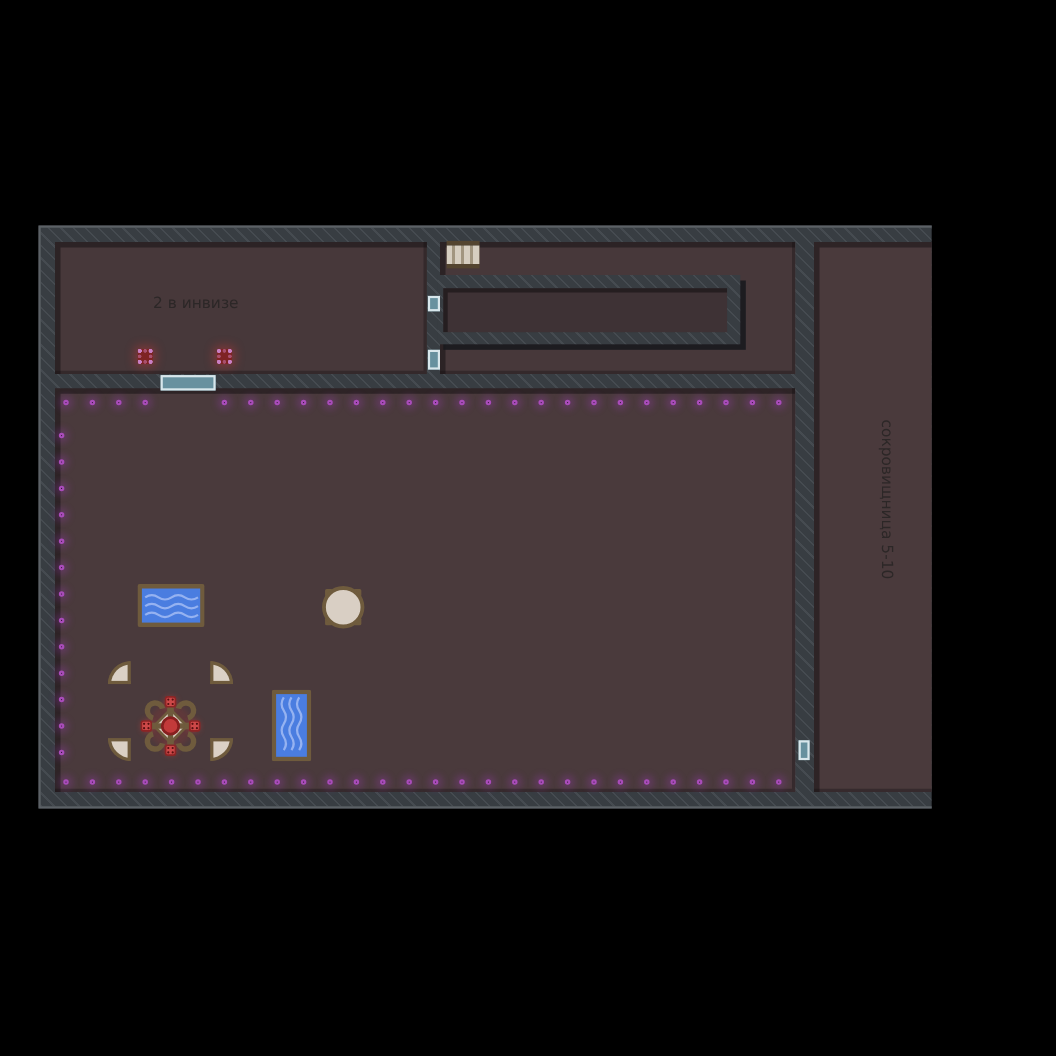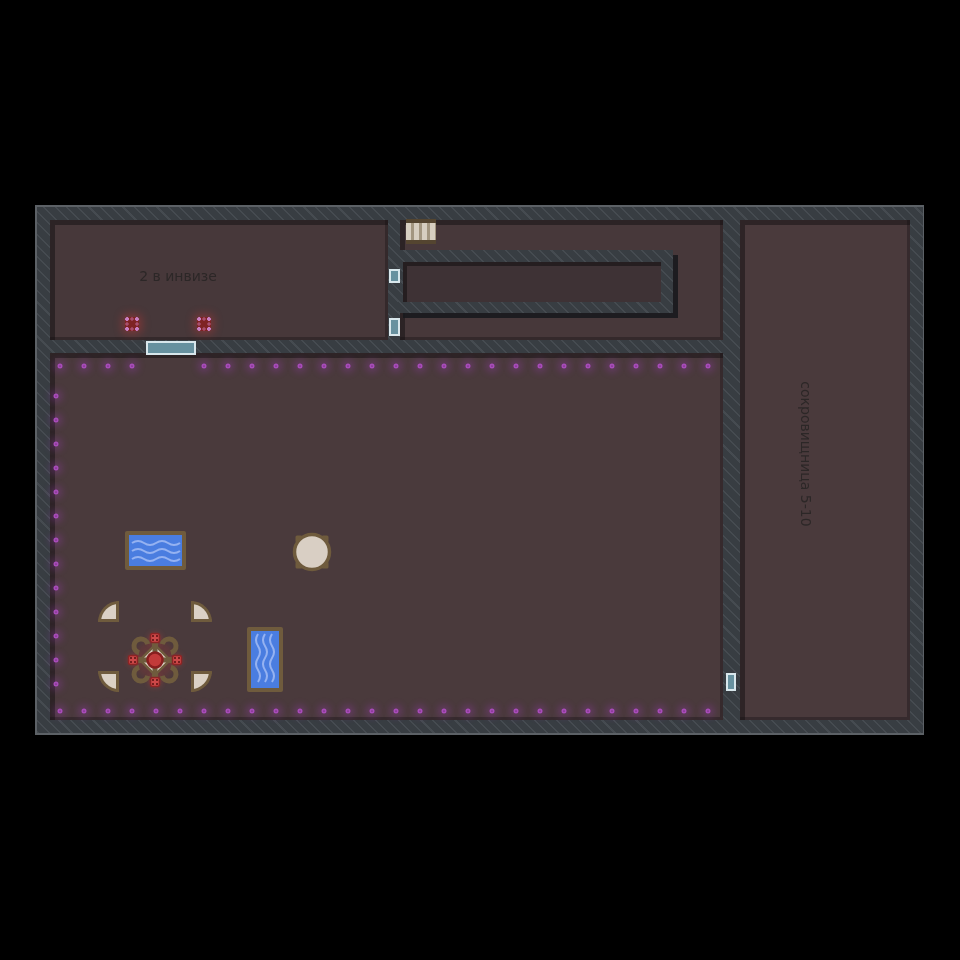--- a/index.html
+++ b/index.html
@@ -1,16 +1,16 @@
 <!DOCTYPE html>
 <html style="--c-background: #000000; --c-wall: #383d42; --c-wall-stripe: #4a5056; --c-floor: #47383a; --c-chamber-floor: #3e3235; --c-door-fill: #67919f; --c-door-border: #d8e7ec; --c-magic-dot: #a94cba; --c-red-marker: #7e2323; --c-water: #4a7de0; --c-wood: #6f5b3d; --c-parchment: #dbd1c5; --c-red-glow: #d23030;"><head>
 <meta charset="utf-8">
 <style>
   html,body{margin:0;padding:0;background:#000;}
-  #stage{position:relative;width:924px;height:960px;background:#000;overflow:hidden;
+  #stage{position:relative;width:847px;height:960px;background:#000;overflow:hidden;
          font-family:"DejaVu Sans",sans-serif;}
   #stage *{box-sizing:border-box;}
 
   
   .map-frame{position:absolute;left:35px;top:205px;width:890px;height:530px;
     background-color:var(--c-wall,#383d42);
     background-image:repeating-linear-gradient(45deg,rgba(205,215,225,0.09) 0 1.5px,transparent 1.5px 8px);
     border:2px solid #5c6166;}
   .chamber-wall{position:absolute;left:398px;top:250px;width:275px;height:63px;
     background-color:var(--c-wall,#383d42);

